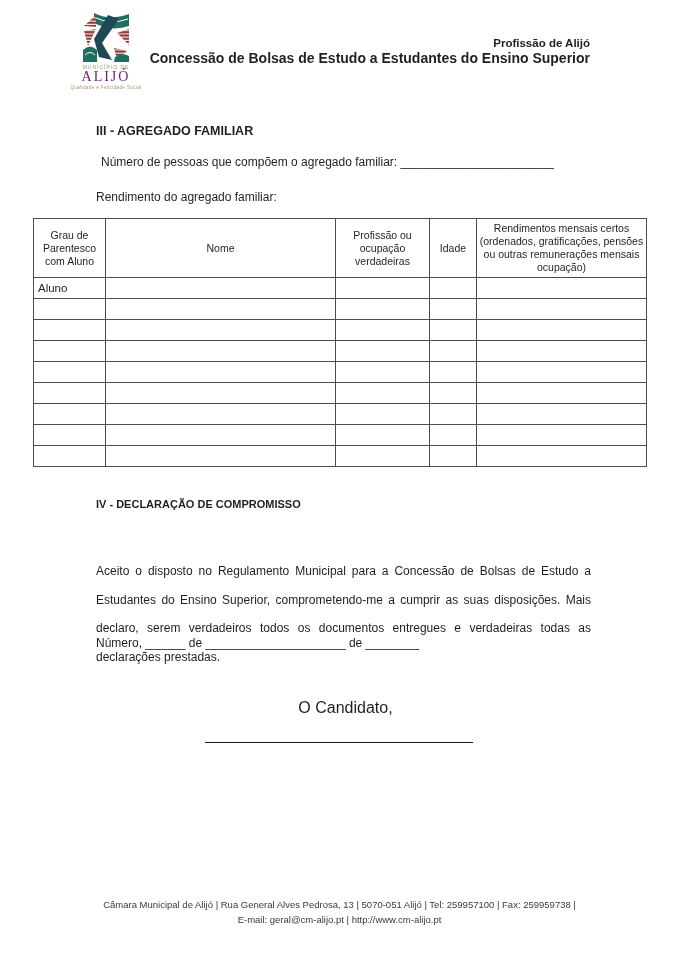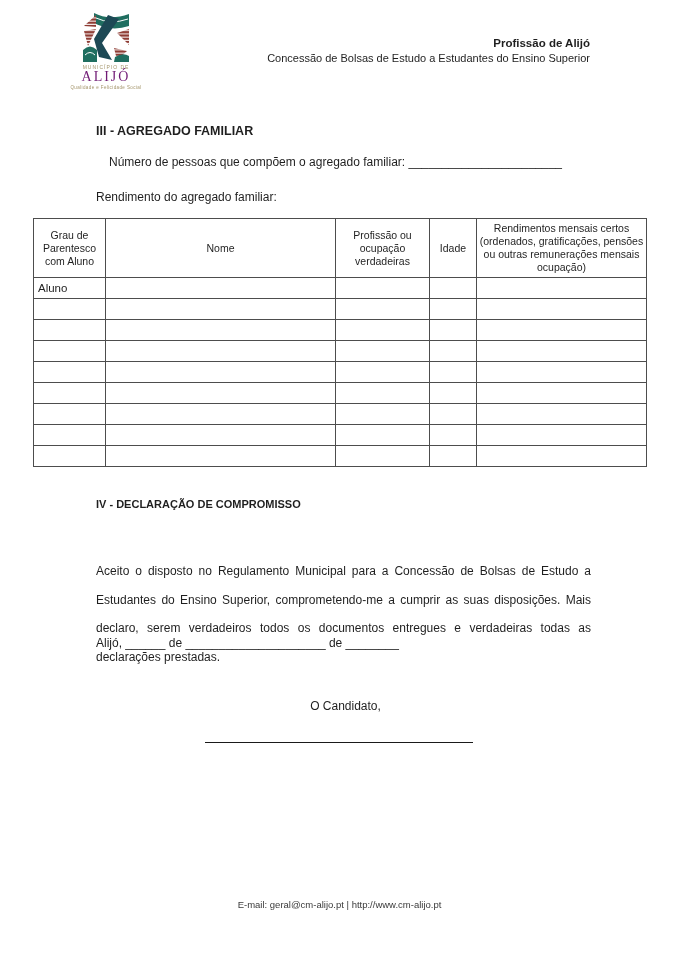--- a/index.html
+++ b/index.html
@@ -14,25 +14,25 @@
   
   .logo { position:absolute; left:60px; top:12px; width:92px; text-align:center; }
   .logo svg { display:block; margin:0 auto; }
   .logo-muni { font-size:5px; letter-spacing:1px; color:#a3946a; margin-top:2px; }
   .logo-name { font-size:14px; letter-spacing:2px; color:#701a75; line-height:14px; font-family:"Liberation Serif", serif; }
   .logo-tagline { font-size:4.5px; letter-spacing:0.4px; color:#a3946a; margin-top:1px; white-space:nowrap; }
 
   
   .hdr { position:absolute; right:89px; top:36px; text-align:right; }
   .hdr-org { font-size:11.5px; font-weight:bold; line-height:15px; }
-  .hdr-doc { font-size:11px; font-weight:normal; line-height:15px; }
+  .hdr-doc { font-size:14px; font-weight:bold; line-height:15px; }
 
   
   .s3-title { position:absolute; left:96px; top:124px; font-size:12.5px; font-weight:bold; }
-  .people-line { position:absolute; left:109px; top:155px; font-size:12px; white-space:nowrap; }
+  .people-line { position:absolute; left:101px; top:155px; font-size:12px; white-space:nowrap; }
   .income-line { position:absolute; left:96px; top:190px; font-size:12px; }
 
   
   table.fam {
     position:absolute; left:33px; top:218px; width:613px;
     border-collapse:collapse; table-layout:fixed;
   }
   table.fam th, table.fam td { border:1px solid #4d4d4d; }
   table.fam th {
     font-size:10.5px; font-weight:normal; text-align:center;
@@ -40,21 +40,21 @@
   }
   table.fam td { height:21px; font-size:11.5px; padding:1px 4px; vertical-align:middle;margin-left:7px; }
 
   
   .s4-title { position:absolute; left:96px; top:498px; font-size:11px; font-weight:bold; }
   .s4-body {
     position:absolute; left:96px; top:524px; width:495px;
     font-size:12px; line-height:28.5px; text-align:justify;margin-top:33px;
   }
   .date-line { position:absolute; left:96px; top:636px; font-size:12px; white-space:nowrap; }
-  .candidate-label { position:absolute; left:0; top:699px; width:100%; text-align:center; font-size:12px;padding-left:12px; }
+  .candidate-label { position:absolute; left:0; top:699px; width:100%; text-align:center; font-size:16px;padding-left:12px; }
   .sig-line { position:absolute; left:205px; top:742px; width:268px; border-top:1.4px solid #1a1a1a; }
 
   
   .footer { position:absolute; left:0; top:897px; width:100%; text-align:center;
             font-size:9.5px; line-height:15px; color:#3a3a3a; }
 </style>
 </head>
 <body>
 
 <div class="page">
@@ -181,21 +181,22 @@
           <td></td>
           <td></td>
           <td></td>
           <td></td>
         </tr>
       </tbody>
   </table>
 
   <div class="s4-title">IV - DECLARAÇÃO DE COMPROMISSO</div>
   <div class="s4-body">Aceito o disposto no Regulamento Municipal para a Concessão de Bolsas de Estudo a Estudantes do Ensino Superior, comprometendo-me a cumprir as suas disposições. Mais declaro, serem verdadeiros todos os documentos entregues e verdadeiras todas as declarações prestadas.</div>
-  <div class="date-line">Alijó, ______ de _____________________ de ________</div>
+  <div class="date-line">Número, ______ de _____________________ de ________</div>
   <div class="candidate-label">O Candidato,</div>
   <div class="sig-line"></div>
 
   <div class="footer">
+    <div>Câmara Municipal de Alijó | Rua General Alves Pedrosa, 13 | 5070-051 Alijó | Tel: 259957100 | Fax: 259959738 |</div>
     <div>E-mail: geral@cm-alijo.pt | http://www.cm-alijo.pt</div>
   </div>
 
 </div>
 
 </body></html>

